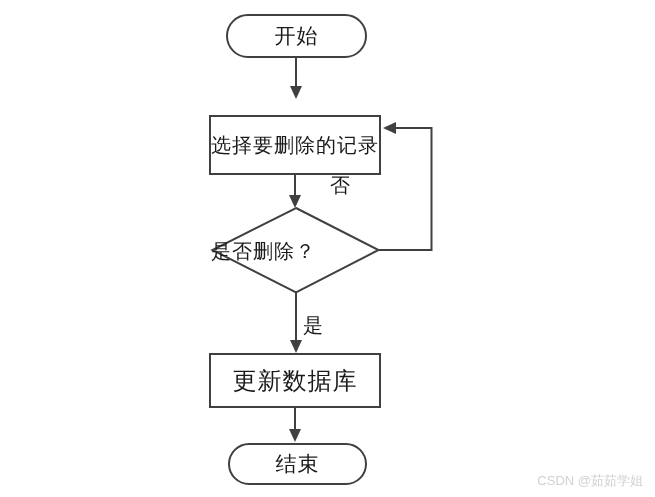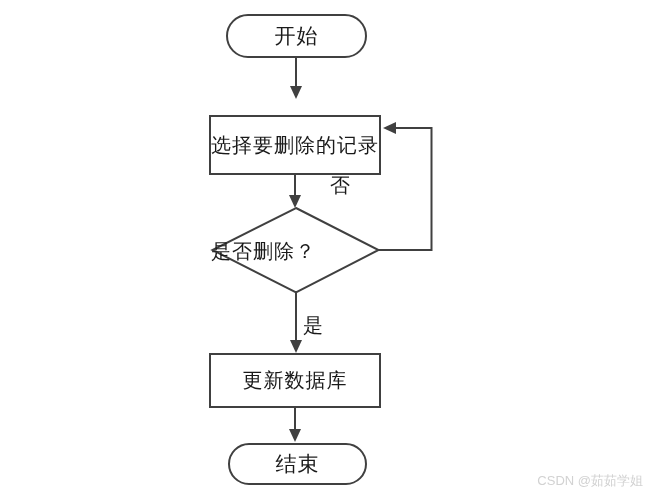--- a/index.html
+++ b/index.html
@@ -26,21 +26,21 @@
     background:var(--bg);
     border:2px solid var(--stroke);
     color:var(--text);
     font-size:21px;
     box-sizing:border-box;
     letter-spacing:1px;
   }
   .terminal{border-radius:22px;}
   .node-start{left:226px;top:14px;width:141px;height:44px;}
   .node-select{left:209px;top:115px;width:172px;height:60px;font-size:20px;}
-  .node-update{left:209px;top:353px;width:172px;height:55px;font-size:20px;}
+  .node-update{left:209px;top:353px;width:172px;height:55px;font-size:24px;}
   .node-end{left:228px;top:443px;width:139px;height:42px;}
   .decision-label{
     position:absolute;z-index:2;
     left:211px;top:238px;width:168px;
     text-align:left;
     color:var(--text);font-size:20px;letter-spacing:1px;
     background:transparent;border:none;
   }
   .edge-label{
     position:absolute;z-index:2;

